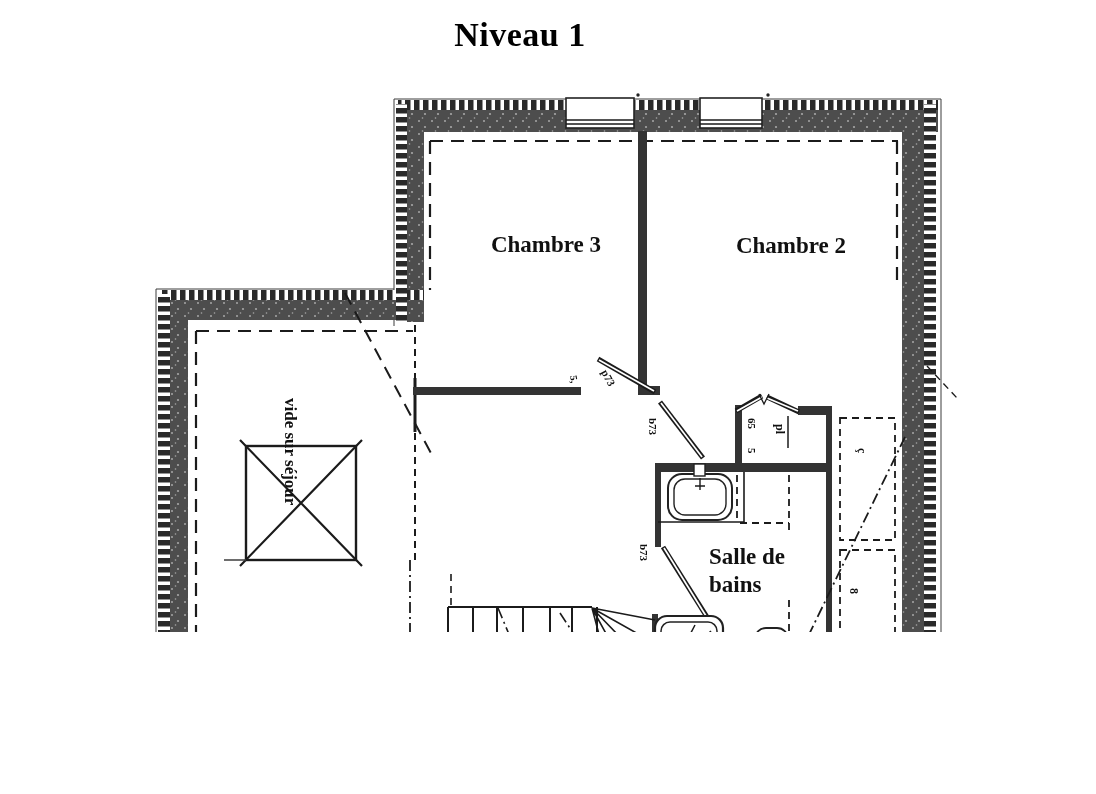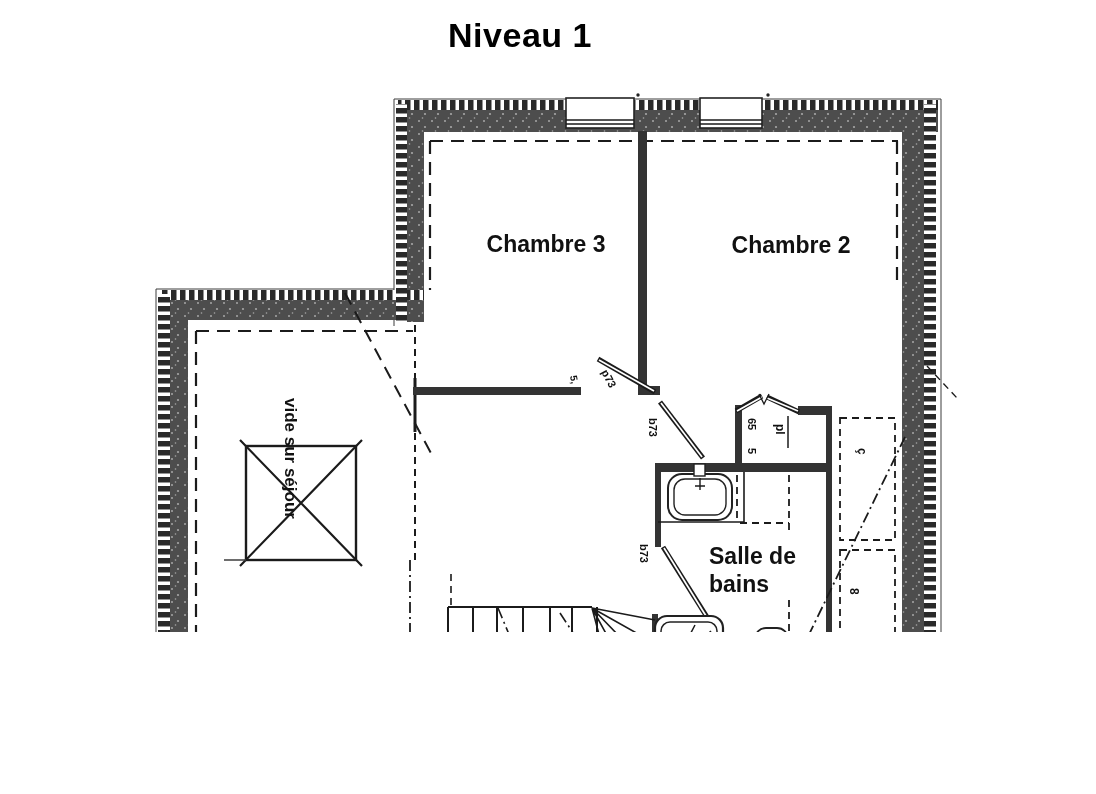--- a/index.html
+++ b/index.html
@@ -4,21 +4,21 @@
 <style>
   :root{
     --wall:#4d4d4d;
     --line:#1b1b1b;
     --ink:#111111;
     --bg:#ffffff;
   }
   html,body{margin:0;padding:0;background:var(--bg);}
   .canvas{
     position:relative;width:1096px;height:632px;background:var(--bg);
-    font-family:Liberation Sans, sans-serif;overflow:hidden;border-radius:20px;
+    font-family:Liberation Serif, serif;overflow:hidden;border-radius:20px;
   }
   .title{
     position:absolute;top:16px;left:0;width:1040px;text-align:center;
     font-size:34px;font-weight:700;color:#000;letter-spacing:.5px;
   }
   svg{position:absolute;left:0;top:0;}
   .ln{stroke:var(--line);fill:none;stroke-linecap:butt;}
   .thin{stroke:#3c3c3c;fill:none;}
   .dashA{stroke-dasharray:13 8;}
   .dashB{stroke-dasharray:7 5;}

